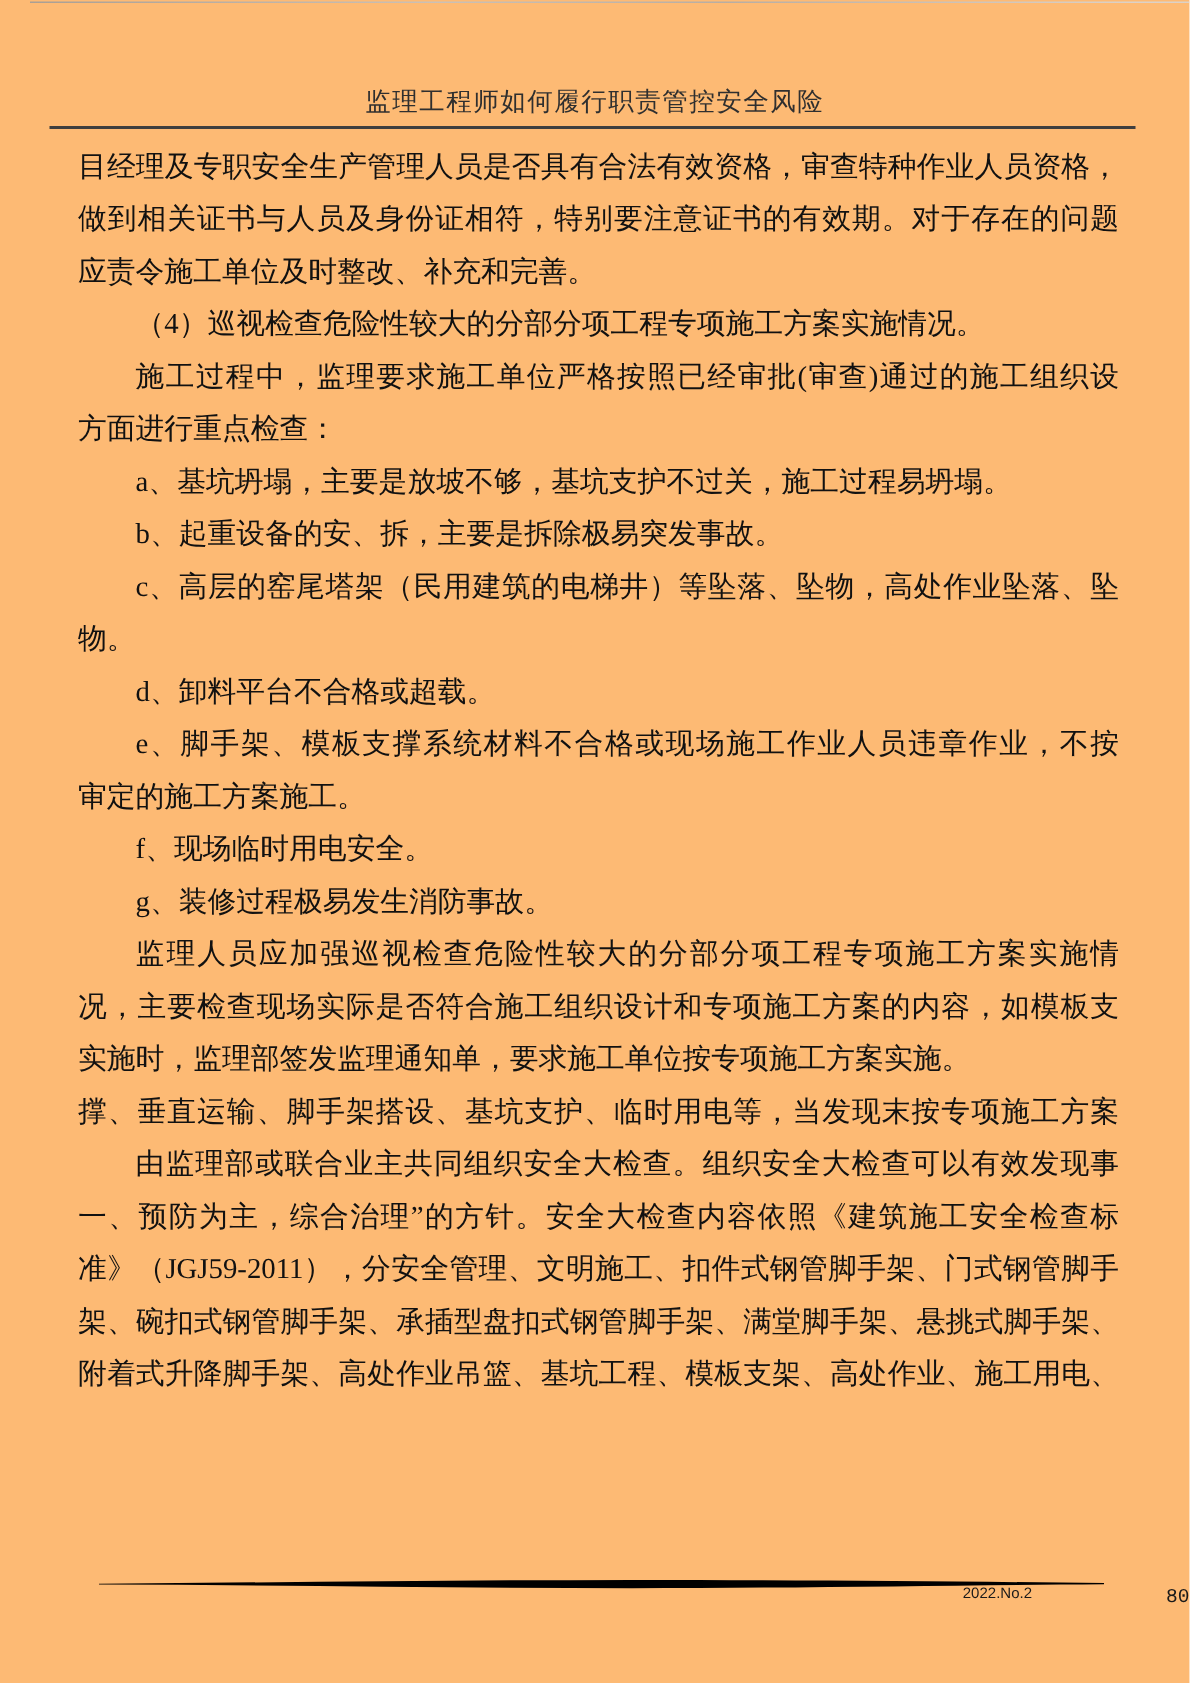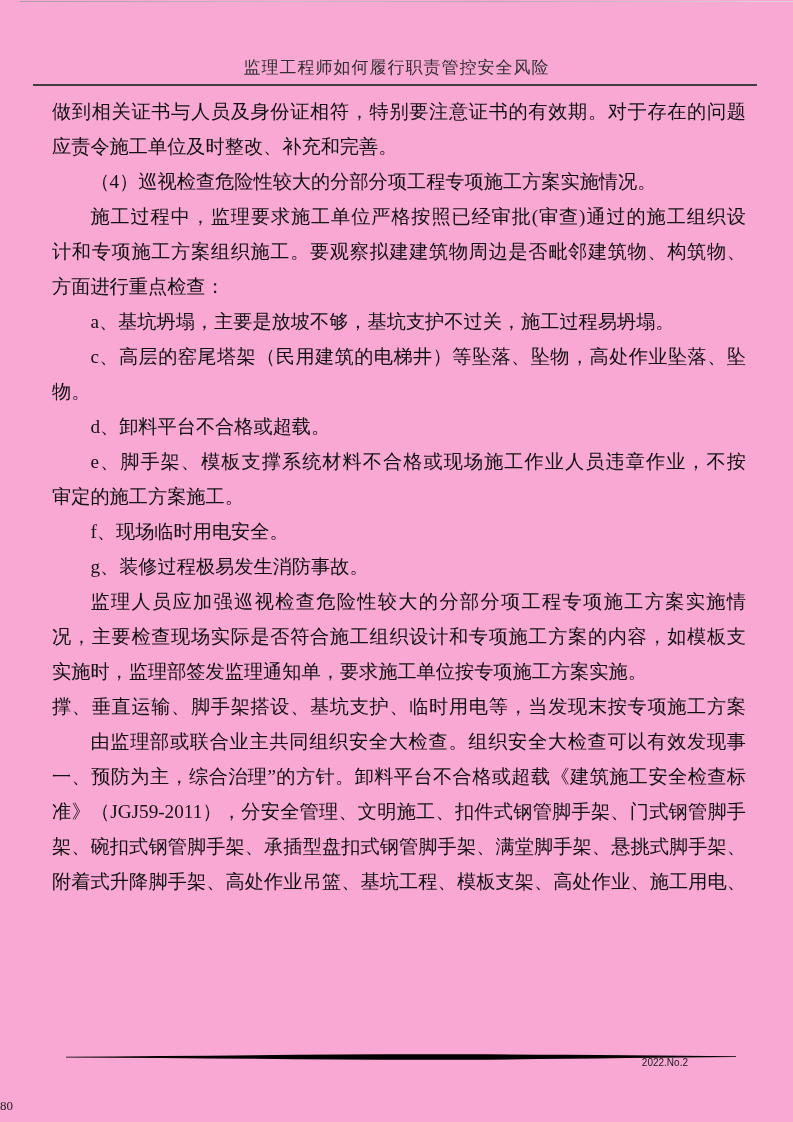--- a/index.html
+++ b/index.html
@@ -1,20 +1,20 @@
 <!DOCTYPE html>
 <html><head>
 <meta charset="utf-8">
 <style>
   html, body { margin: 0; padding: 0; background: #ffffff; }
   .page {
     position: relative;
     width: 793px;
     height: 1122px;
-    background: #f9a8d4;
+    background: #fdba74;
     overflow: hidden;
     font-family: "Liberation Serif", "DejaVu Serif", serif;
   }
   .top-artifact {
     position: absolute;
     top: 1px; left: 20px; right: 0;
     height: 1px;
     background: linear-gradient(to right, #9a9a9a, #c2c2c2 35%, #ababab 60%, #d6d6d6 95%);
     opacity: 0.85;
   }
@@ -47,25 +47,25 @@
   }
   .ln.ind { text-indent: 2em; }
   .ln.fill { text-align: justify; text-align-last: justify; }
   .footer-rule {
     position: absolute;
     top: 1047px; left: 66px;
     width: 670px; height: 8px;
   }
   .footer-page-number {
     position: absolute;
-    top: 1098px; left: 0; width: 100%;
-    text-align: left;
+    top: 1057px; left: 0; width: 100%;
+    text-align: right;
     font-size: 13px;
     color: #1a1a1a;
-    font-family: Liberation Serif, serif;
+    font-family: Liberation Mono, monospace;
   }
   .footer-issue {
     position: absolute;
     top: 1057px; right: 105px;
     font-size: 10px;
     color: #1a1a1a;
     font-family: "Liberation Sans", "DejaVu Sans", sans-serif;
   }
 </style>
 </head>
@@ -73,40 +73,41 @@
 
 <div class="page">
 
   <div class="top-artifact"></div>
 
   <div class="header-title">监理工程师如何履行职责管控安全风险</div>
 
   <div class="header-rule"></div>
 
   <div class="body-text">
+      <div class="ln fill">目经理及专职安全生产管理人员是否具有合法有效资格，审查特种作业人员资格，</div>
       <div class="ln fill">做到相关证书与人员及身份证相符，特别要注意证书的有效期。对于存在的问题</div>
       <div class="ln">应责令施工单位及时整改、补充和完善。</div>
       <div class="ln ind">（4）巡视检查危险性较大的分部分项工程专项施工方案实施情况。</div>
       <div class="ln ind fill">施工过程中，监理要求施工单位严格按照已经审批(审查)通过的施工组织设</div>
-      <div class="ln fill">计和专项施工方案组织施工。要观察拟建建筑物周边是否毗邻建筑物、构筑物、</div>
       <div class="ln">方面进行重点检查：</div>
       <div class="ln ind">a、基坑坍塌，主要是放坡不够，基坑支护不过关，施工过程易坍塌。</div>
+      <div class="ln ind">b、起重设备的安、拆，主要是拆除极易突发事故。</div>
       <div class="ln ind fill">c、高层的窑尾塔架（民用建筑的电梯井）等坠落、坠物，高处作业坠落、坠</div>
       <div class="ln">物。</div>
       <div class="ln ind">d、卸料平台不合格或超载。</div>
       <div class="ln ind fill">e、脚手架、模板支撑系统材料不合格或现场施工作业人员违章作业，不按</div>
       <div class="ln">审定的施工方案施工。</div>
       <div class="ln ind">f、现场临时用电安全。</div>
       <div class="ln ind">g、装修过程极易发生消防事故。</div>
       <div class="ln ind fill">监理人员应加强巡视检查危险性较大的分部分项工程专项施工方案实施情</div>
       <div class="ln fill">况，主要检查现场实际是否符合施工组织设计和专项施工方案的内容，如模板支</div>
       <div class="ln">实施时，监理部签发监理通知单，要求施工单位按专项施工方案实施。</div>
       <div class="ln fill">撑、垂直运输、脚手架搭设、基坑支护、临时用电等，当发现末按专项施工方案</div>
       <div class="ln ind fill">由监理部或联合业主共同组织安全大检查。组织安全大检查可以有效发现事</div>
-      <div class="ln fill">一、预防为主，综合治理”的方针。卸料平台不合格或超载《建筑施工安全检查标</div>
+      <div class="ln fill">一、预防为主，综合治理”的方针。安全大检查内容依照《建筑施工安全检查标</div>
       <div class="ln fill">准》（JGJ59-2011），分安全管理、文明施工、扣件式钢管脚手架、门式钢管脚手</div>
       <div class="ln fill">架、碗扣式钢管脚手架、承插型盘扣式钢管脚手架、满堂脚手架、悬挑式脚手架、</div>
       <div class="ln fill">附着式升降脚手架、高处作业吊篮、基坑工程、模板支架、高处作业、施工用电、</div>
     </div>
 
   <div class="footer-rule">
     <svg width="670" height="8" viewBox="0 0 670 8" preserveAspectRatio="none" aria-hidden="true">
       <path d="M0,3.8 C 120,2.9 240,1.4 355,1.3 C 470,1.3 575,2.4 670,3.3
                L670,4.1 C 575,4.8 470,6.7 355,6.8 C 240,6.7 120,4.6 0,4.4 Z" fill="#000000"></path>
     </svg>

